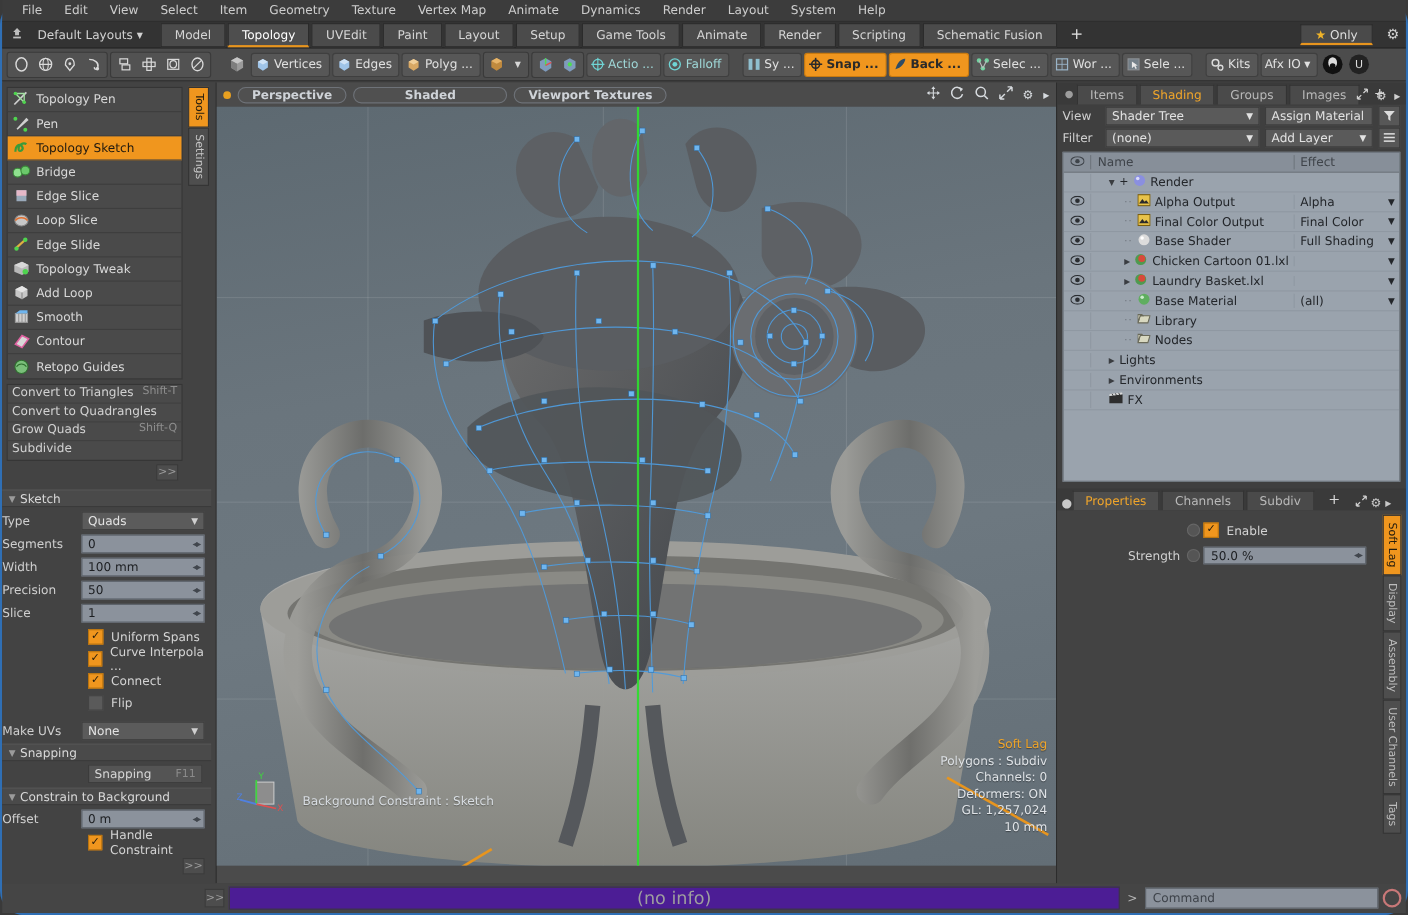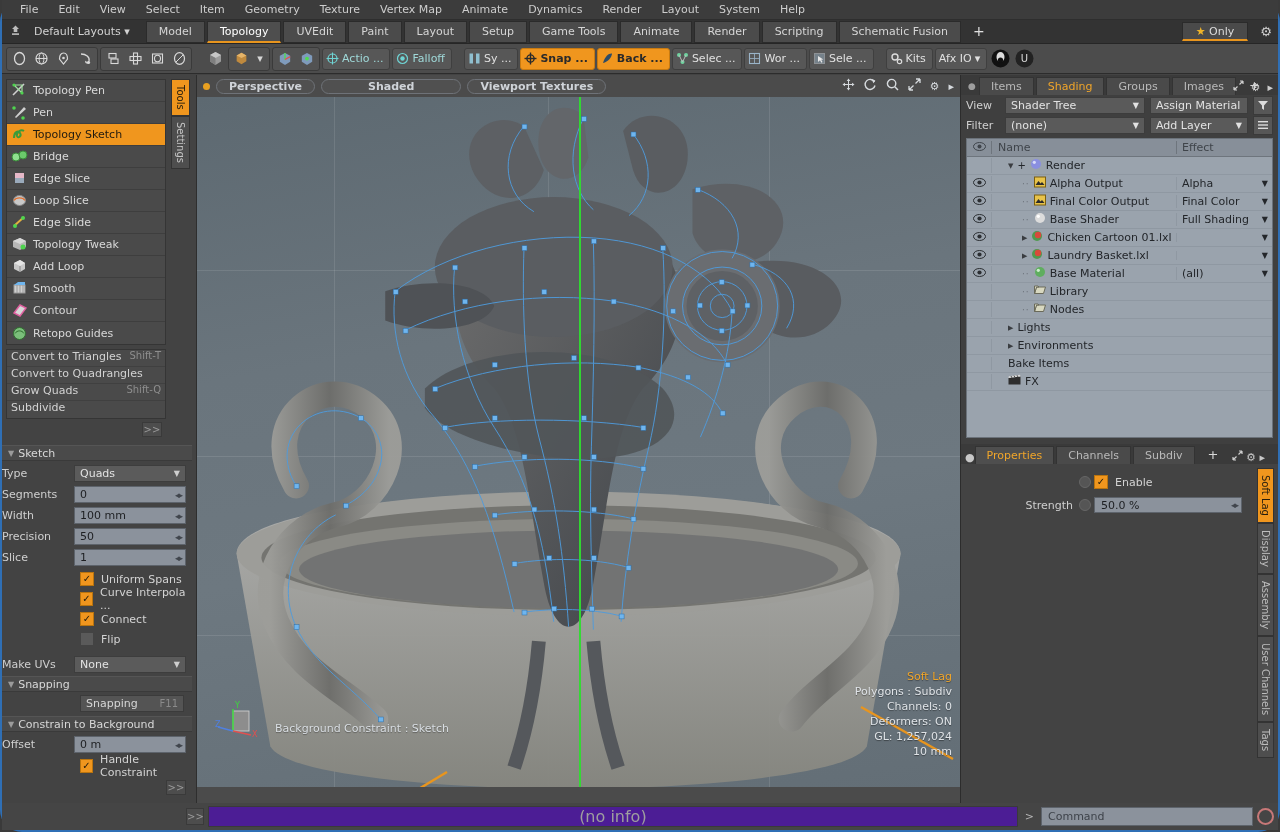--- a/index.html
+++ b/index.html
@@ -313,20 +313,43 @@
         </div>
     </div>
     <div class="sep"></div>
     <div class="tbtn">
       <svg width="17" height="17" viewBox="0 0 17 17">
           <path d="M8.5 2 L14 5 L14 11.5 L8.5 15 L3 11.5 L3 5 Z" fill="#9b9b9b"></path>
           <path d="M8.5 2 L14 5 L8.5 8 L3 5 Z" fill="#c6c6c6"></path>
           <path d="M3 5 L8.5 8 L8.5 15 L3 11.5 Z" fill="#7e7e7e"></path>
         </svg>
     </div>
+    <div id="selmodes" style="display:flex;gap:2px;">
+        <div class="tlabel">
+          <svg width="14" height="14" viewBox="0 0 17 17">
+            <path d="M8.5 2 L14 5 L14 11.5 L8.5 15 L3 11.5 L3 5 Z" fill="#9fc4e8"></path>
+            <path d="M8.5 2 L14 5 L8.5 8 L3 5 Z" fill="#cfe2f5"></path>
+          </svg>
+          <span>Vertices</span>
+        </div>
+        <div class="tlabel">
+          <svg width="14" height="14" viewBox="0 0 17 17">
+            <path d="M8.5 2 L14 5 L14 11.5 L8.5 15 L3 11.5 L3 5 Z" fill="#9fc4e8"></path>
+            <path d="M8.5 2 L14 5 L8.5 8 L3 5 Z" fill="#cfe2f5"></path>
+          </svg>
+          <span>Edges</span>
+        </div>
+        <div class="tlabel">
+          <svg width="14" height="14" viewBox="0 0 17 17">
+            <path d="M8.5 2 L14 5 L14 11.5 L8.5 15 L3 11.5 L3 5 Z" fill="#d8a864"></path>
+            <path d="M8.5 2 L14 5 L8.5 8 L3 5 Z" fill="#f0cf9a"></path>
+          </svg>
+          <span>Polyg ...</span>
+        </div>
+      </div>
     <div class="tgrp">
       <div class="tbtn">
         <svg width="15" height="15" viewBox="0 0 17 17">
             <path d="M8.5 2 L14 5 L14 11.5 L8.5 15 L3 11.5 L3 5 Z" fill="#c08a3e"></path>
             <path d="M8.5 2 L14 5 L8.5 8 L3 5 Z" fill="#e6b469"></path>
           </svg>
       </div>
       <div class="tbtn" style="width:16px;">▾</div>
     </div>
     <div class="tgrp">
@@ -1096,30 +1119,20 @@
                 <span>Environments</span>
               </div>
               <div class="c-eff">
                 <span></span>
               </div>
             </div>
             <div class="trow">
               <div class="c-eye"></div>
               <div class="c-name">
                 <span class="ind" style="width: 8px;"></span>
-                <span>Bake Items</span>
-              </div>
-              <div class="c-eff">
-                <span></span>
-              </div>
-            </div>
-            <div class="trow">
-              <div class="c-eye"></div>
-              <div class="c-name">
-                <span class="ind" style="width: 8px;"></span>
                 <span><svg width="13" height="12" viewBox="0 0 13 12">
                     <path d="M0.5 4 L12.5 2.5 L12.5 10.5 L0.5 10.5 Z" fill="#2e2e2e"></path>
                     <path d="M0.5 4 L12.5 2.5 L12 0.8 L0.8 2.2 Z" fill="#d8d8d8"></path>
                     <path d="M3 2 L4 3.9 M6 1.6 L7 3.5 M9 1.2 L10 3.1" stroke="#2e2e2e" stroke-width="0.8"></path>
                   </svg></span>
                 <span>FX</span>
               </div>
               <div class="c-eff">
                 <span></span>
               </div>

